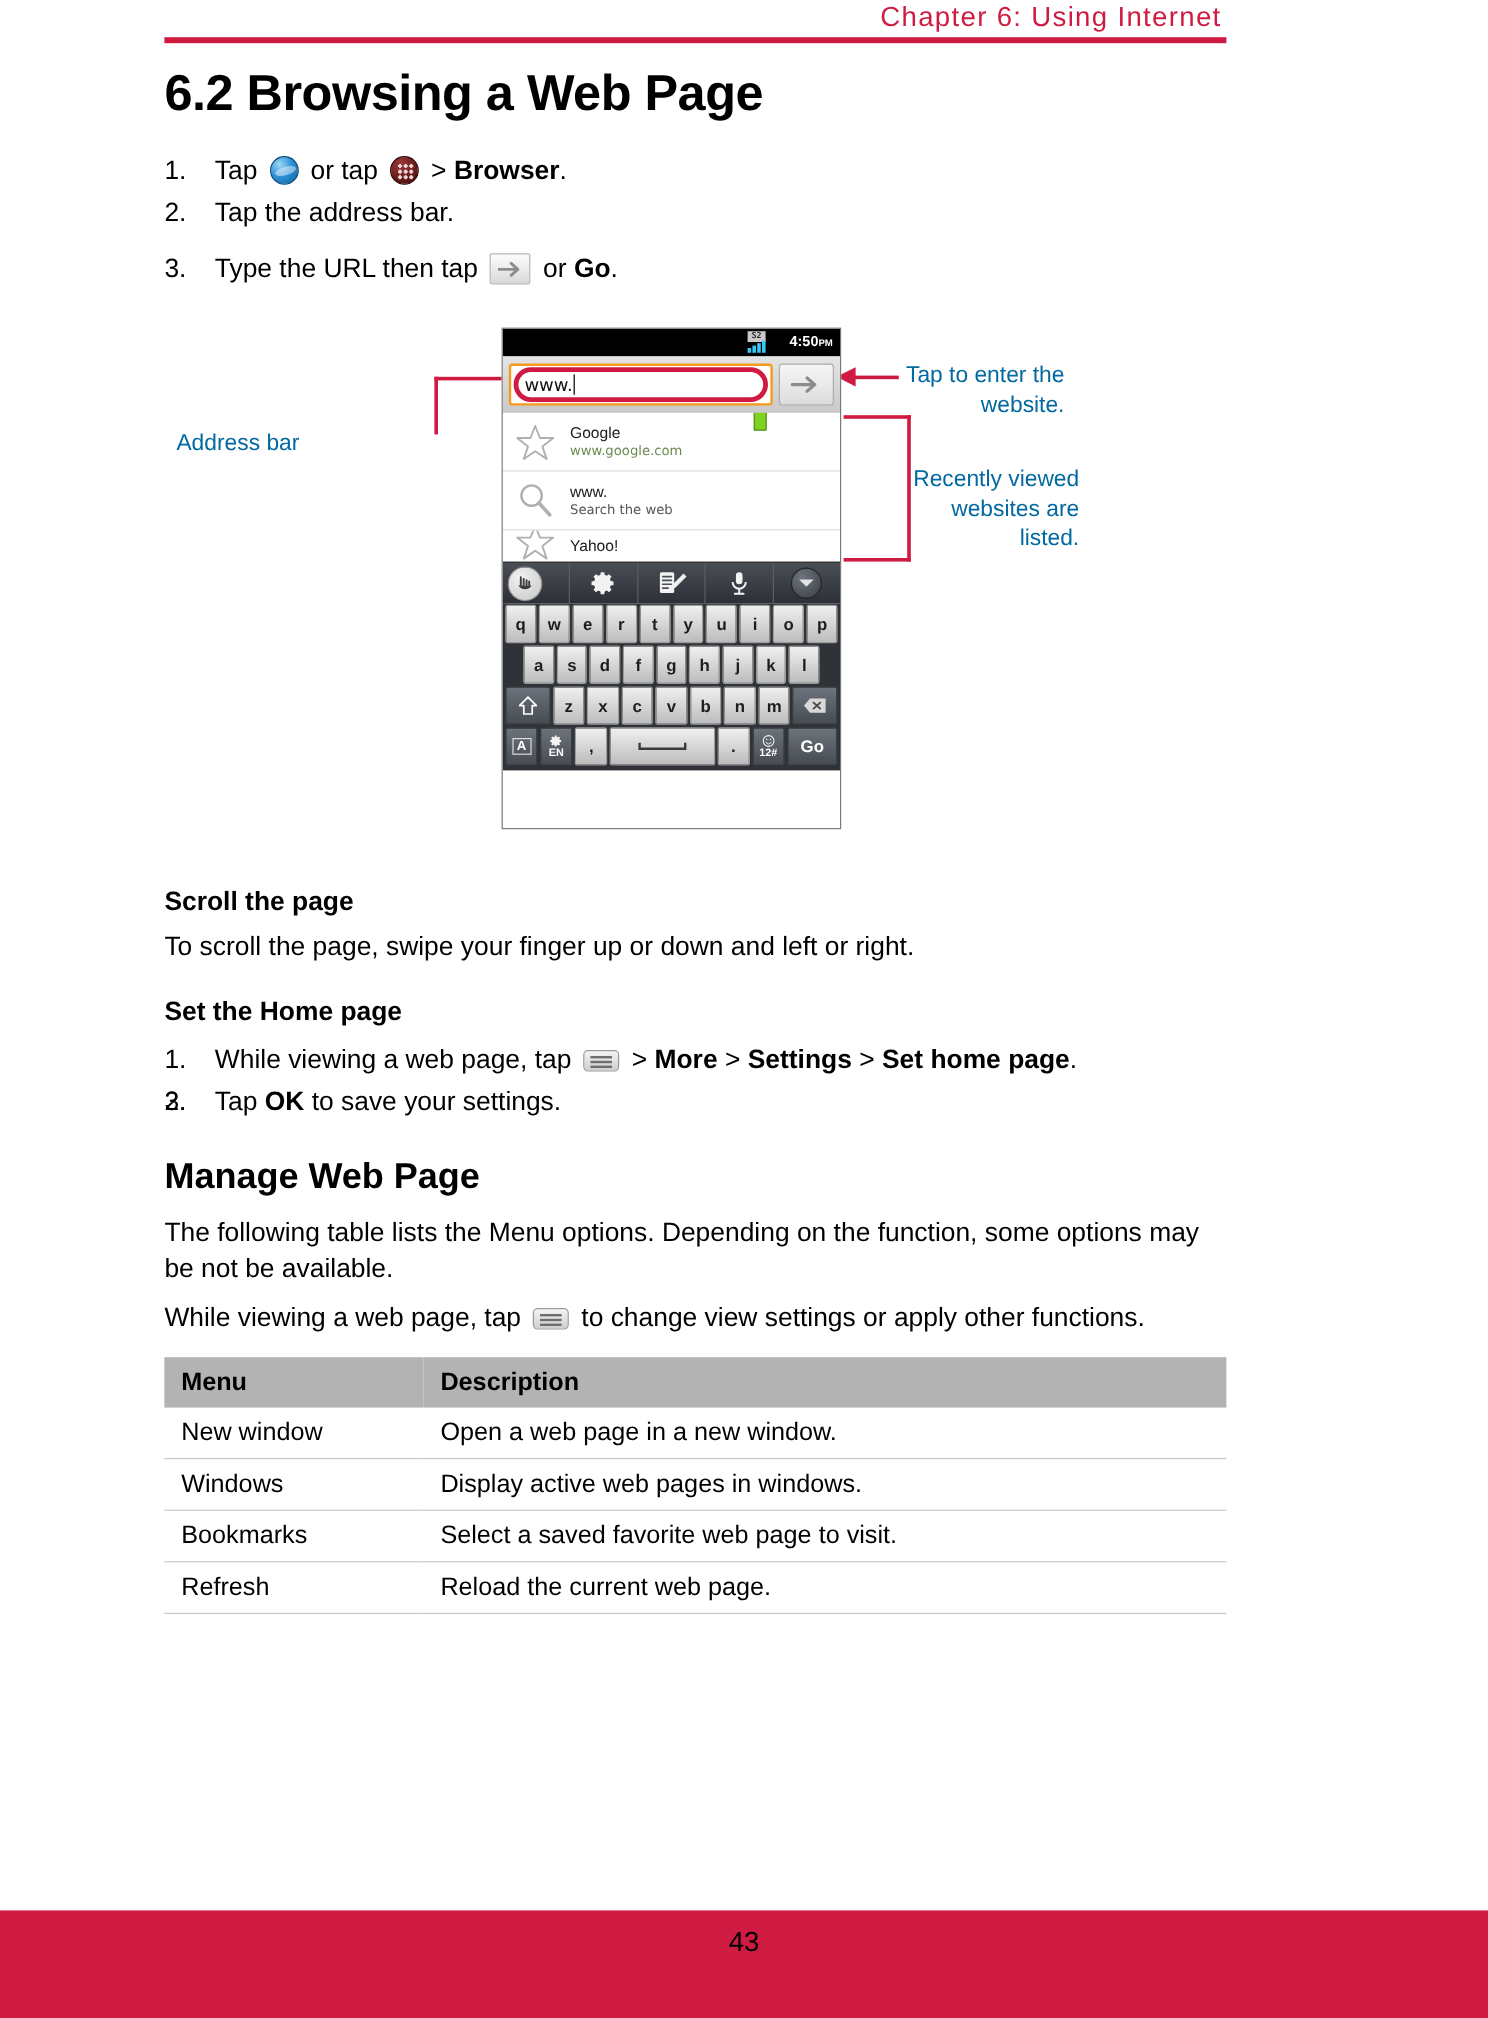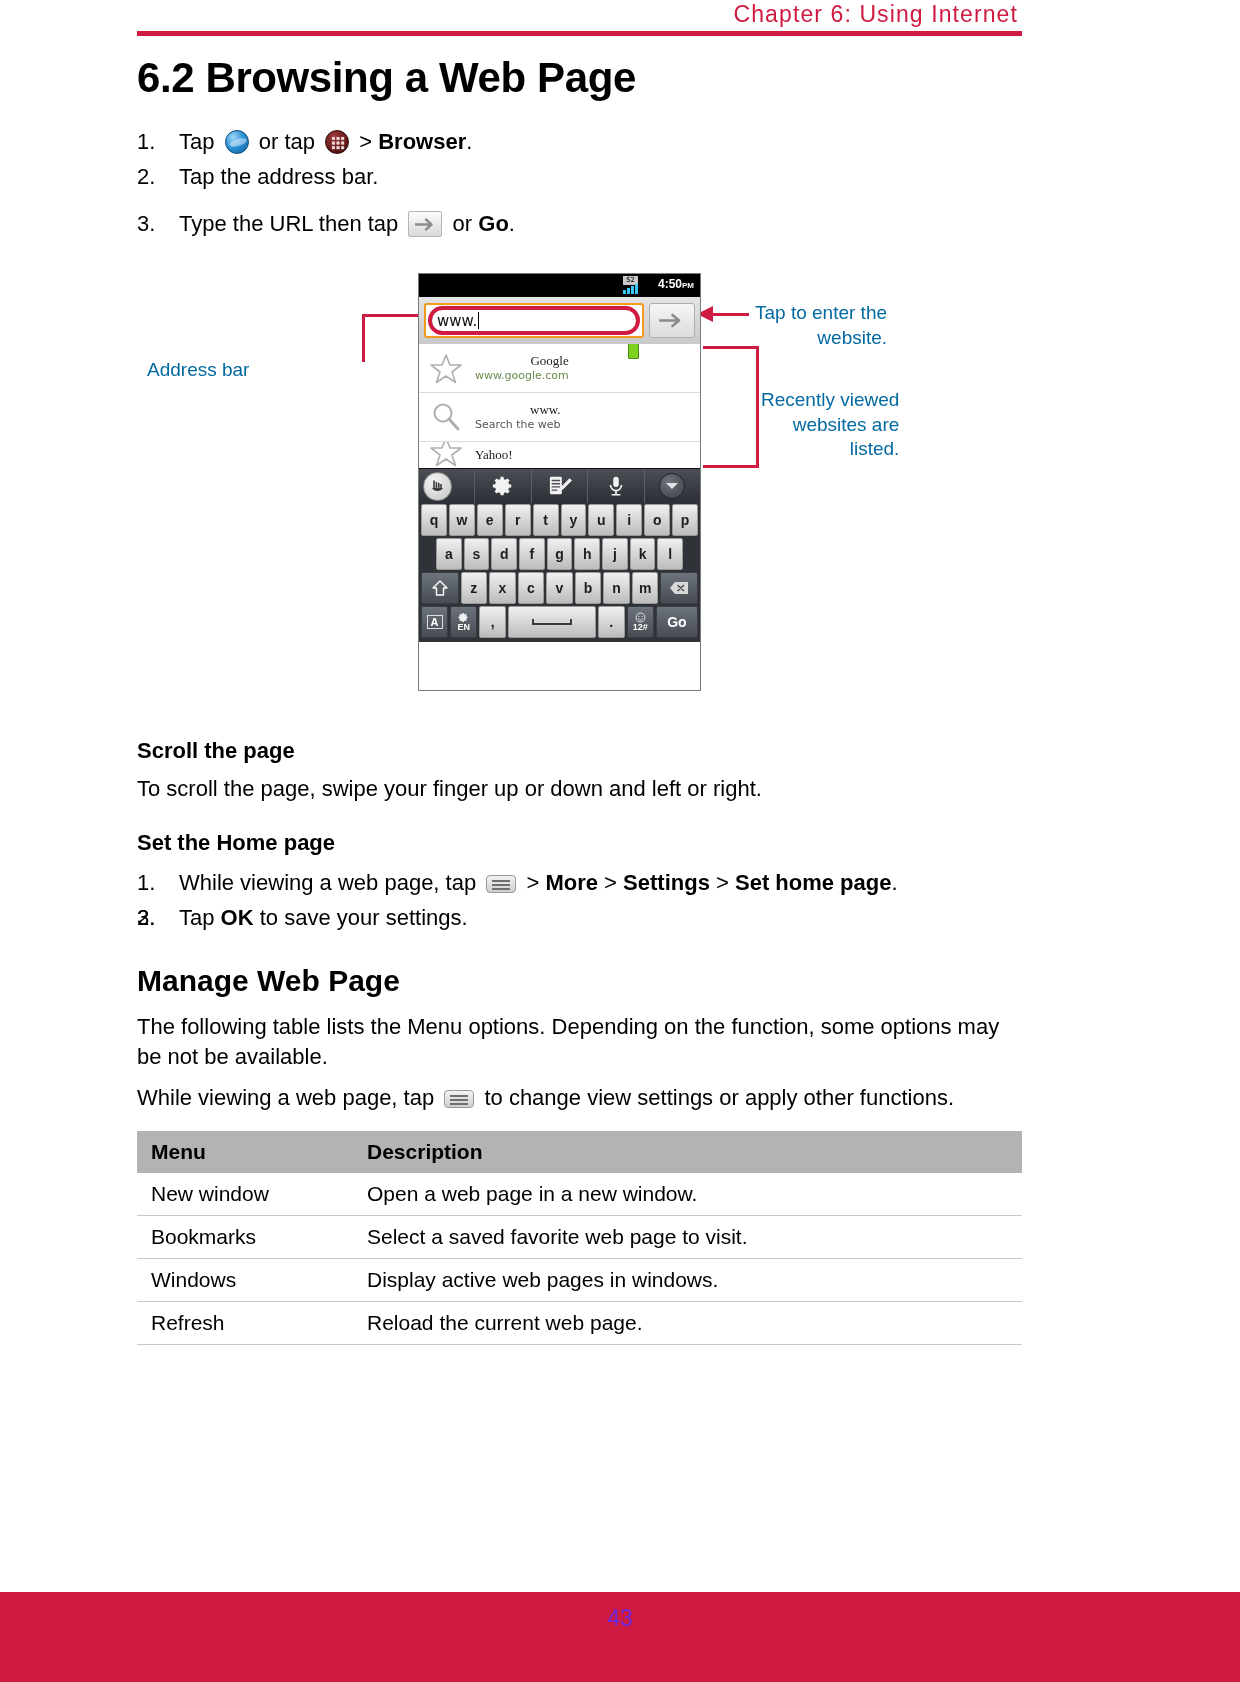--- a/index.html
+++ b/index.html
@@ -178,21 +178,21 @@
   }
 
   .suggest-list { background:#fff; }
   .suggest-item {
     height:49px; display:flex; align-items:center;
     border-bottom:1px solid #dcdcdc; padding-left:10px; gap:12px;
   }
   .suggest-item.partial { height:26px; overflow:hidden; border-bottom:none; }
   .sug-ico { width:34px; height:34px; position:relative; flex:none; }
   .sug-text-wrap { display:flex; flex-direction:column; justify-content:center; }
-  .sug-title { font-size:13px; color:#1a1a1a; font-family:Liberation Serif, serif; line-height:1.25;text-align:right;}
+  .sug-title { font-size:13px; color:#1a1a1a; font-family:Liberation Sans, sans-serif; line-height:1.25;}
   .sug-sub { font-size:11px; color:#6d8a4f; font-family:"DejaVu Sans", sans-serif; line-height:1.25;}
   .sug-sub.grey { color:#555; }
 
   .ime-toolbar {
     height:35px; background:linear-gradient(#4a4f55,#2c3036);
     display:flex; align-items:center; position:relative;
     border-top:1px solid #111;
   }
   .ime-tool { flex:1; display:flex; align-items:center; justify-content:center; height:100%;
               border-right:1px solid #5a5f66; }
@@ -258,21 +258,21 @@
   table.menu-table tr.first td { border-top:none; }
   table.menu-table col.c1 { width:216px; }
 
   
   .footer-bar {
     position:absolute; left:0; bottom:0; width:1240px; height:90px;
     background:#cf1b41;
   }
   .page-number {
     position:absolute; left:0; bottom:50px; width:1240px; text-align:center;
-    color:#6d28d9; font-size:23px;
+    color:#000000; font-size:23px;
   }
 </style>
 </head>
 <body>
 
 <div class="page-header">
   <div class="chapter-title">Chapter 6: Using Internet</div>
   <div class="header-rule"></div>
 </div>
 
@@ -577,26 +577,26 @@
         <th>Menu</th>
         <th>Description</th>
       </tr>
     </thead>
     <tbody>
       <tr class="first">
         <td>New window</td>
         <td>Open a web page in a new window.</td>
       </tr>
       <tr>
+        <td>Windows</td>
+        <td>Display active web pages in windows.</td>
+      </tr>
+      <tr>
         <td>Bookmarks</td>
         <td>Select a saved favorite web page to visit.</td>
-      </tr>
-      <tr>
-        <td>Windows</td>
-        <td>Display active web pages in windows.</td>
       </tr>
       <tr>
         <td>Refresh</td>
         <td>Reload the current web page.</td>
       </tr>
     </tbody>
   </table>
 
 </div>
 

